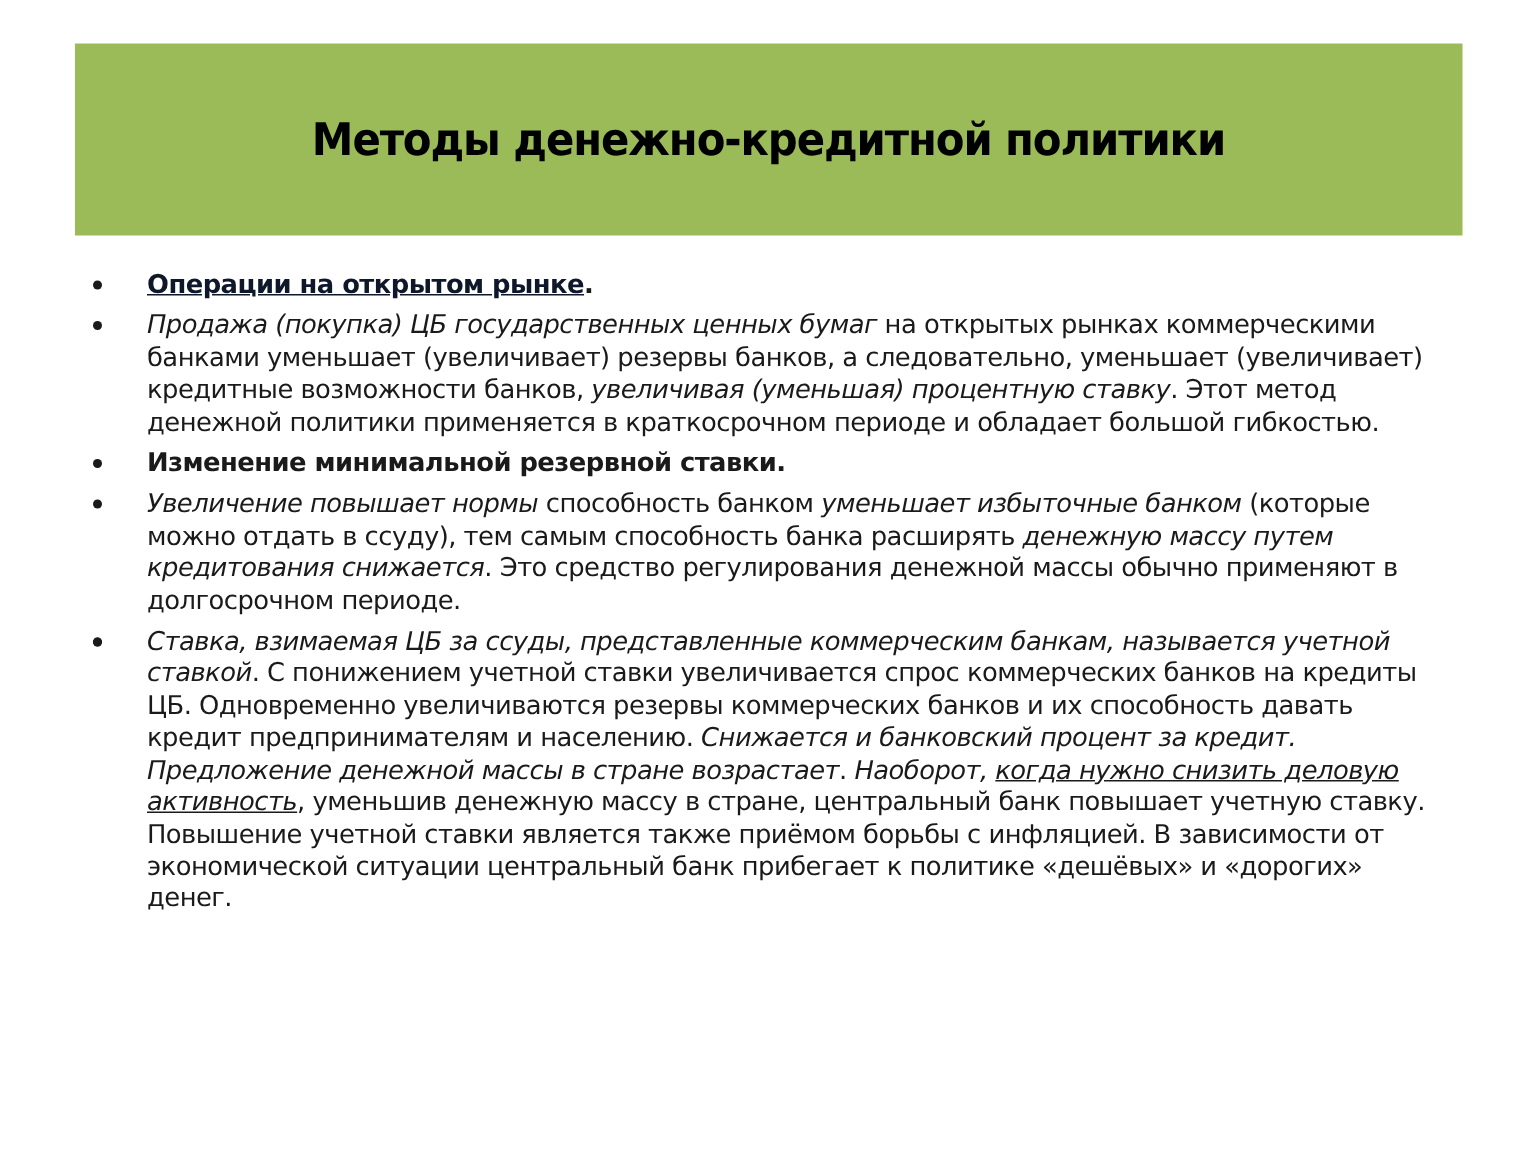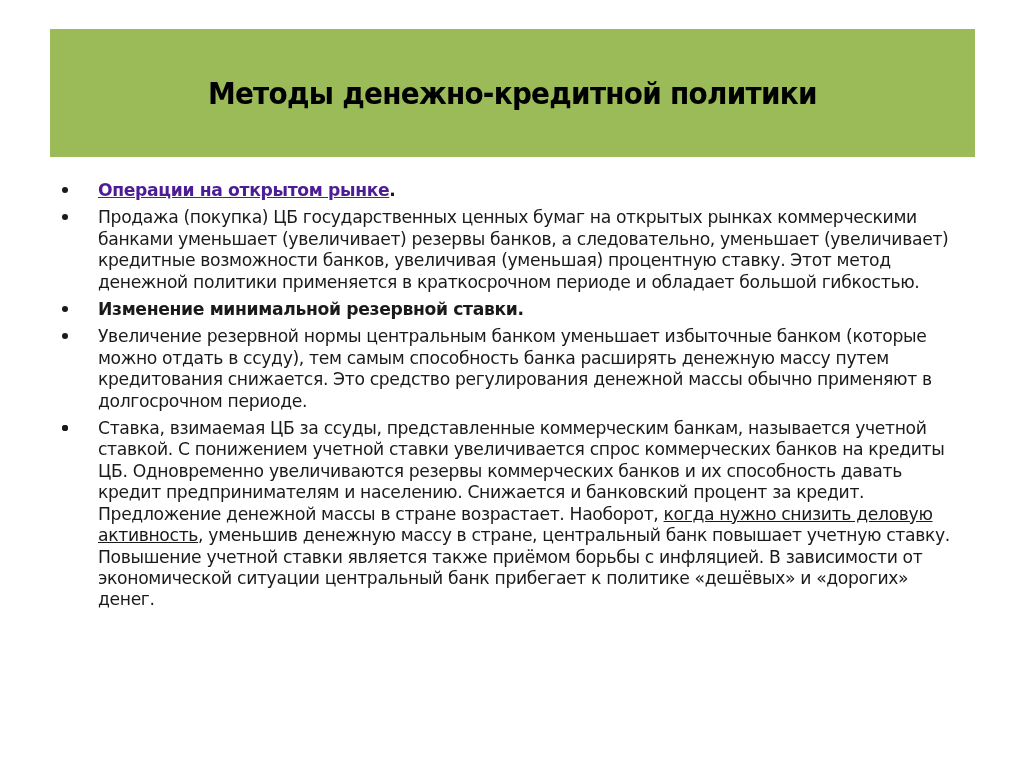--- a/index.html
+++ b/index.html
@@ -64,27 +64,27 @@
     .bullet-dot {
       position: absolute;
       left: 6px;
       top: 7px;
       width: 6px;
       height: 6px;
       border-radius: 50%;
       background: #1a1a1a;
     }
     .link {
-      color: #4c1d95;
+      color: #0f172a;
       text-decoration: underline;
       font-weight: bold;
       cursor: pointer;
     }
     .b { font-weight: bold; }
-    .i { }
+    .i { font-style: italic; }
     .u { text-decoration: underline; }
   </style>
 </head>
 <body>
 
 <div class="slide">
   <div class="title-banner">
     <div class="title-text">Методы денежно-кредитной политики</div>
   </div>
 
@@ -97,21 +97,21 @@
       <li>
         <span class="bullet-dot"></span>
         <span class="i">Продажа (покупка) ЦБ государственных ценных бумаг</span><span> на открытых рынках коммерческими банками уменьшает (увеличивает) резервы банков, а следовательно, уменьшает (увеличивает) кредитные возможности банков, </span><span class="i">увеличивая (уменьшая) процентную ставку</span><span>. Этот метод денежной политики применяется в краткосрочном периоде и обладает большой гибкостью.</span>
       </li>
       <li>
         <span class="bullet-dot"></span>
         <span class="b">Изменение минимальной резервной ставки.</span>
       </li>
       <li>
         <span class="bullet-dot"></span>
-        <span class="i">Увеличение резервной нормы</span><span> центральным банком </span><span class="i">уменьшает избыточные банком</span><span> (которые можно отдать в ссуду), тем самым способность банка расширять </span><span class="i">денежную массу путем кредитования снижается</span><span>. Это средство регулирования денежной массы обычно применяют в долгосрочном периоде.</span>
+        <span class="i">Увеличение повышает нормы</span><span> способность банком </span><span class="i">уменьшает избыточные банком</span><span> (которые можно отдать в ссуду), тем самым способность банка расширять </span><span class="i">денежную массу путем кредитования снижается</span><span>. Это средство регулирования денежной массы обычно применяют в долгосрочном периоде.</span>
       </li>
       <li>
         <span class="bullet-dot"></span>
       </li>
       <li>
         <span class="bullet-dot"></span>
         <span class="i">Ставка, взимаемая ЦБ за ссуды, представленные коммерческим банкам, называется учетной ставкой</span><span>. С понижением учетной ставки увеличивается спрос коммерческих банков на кредиты ЦБ. Одновременно увеличиваются резервы коммерческих банков и их способность давать кредит предпринимателям и населению. </span><span class="i">Снижается и банковский процент за кредит. Предложение денежной массы в стране возрастает</span><span>. </span><span class="i">Наоборот, </span><span class="i u">когда нужно снизить деловую активность</span><span>, уменьшив денежную массу в стране, центральный банк повышает учетную ставку. Повышение учетной ставки является также приёмом борьбы с инфляцией. В зависимости от экономической ситуации центральный банк прибегает к политике «дешёвых» и «дорогих» денег.</span>
       </li>
     </ul>
   </div>

